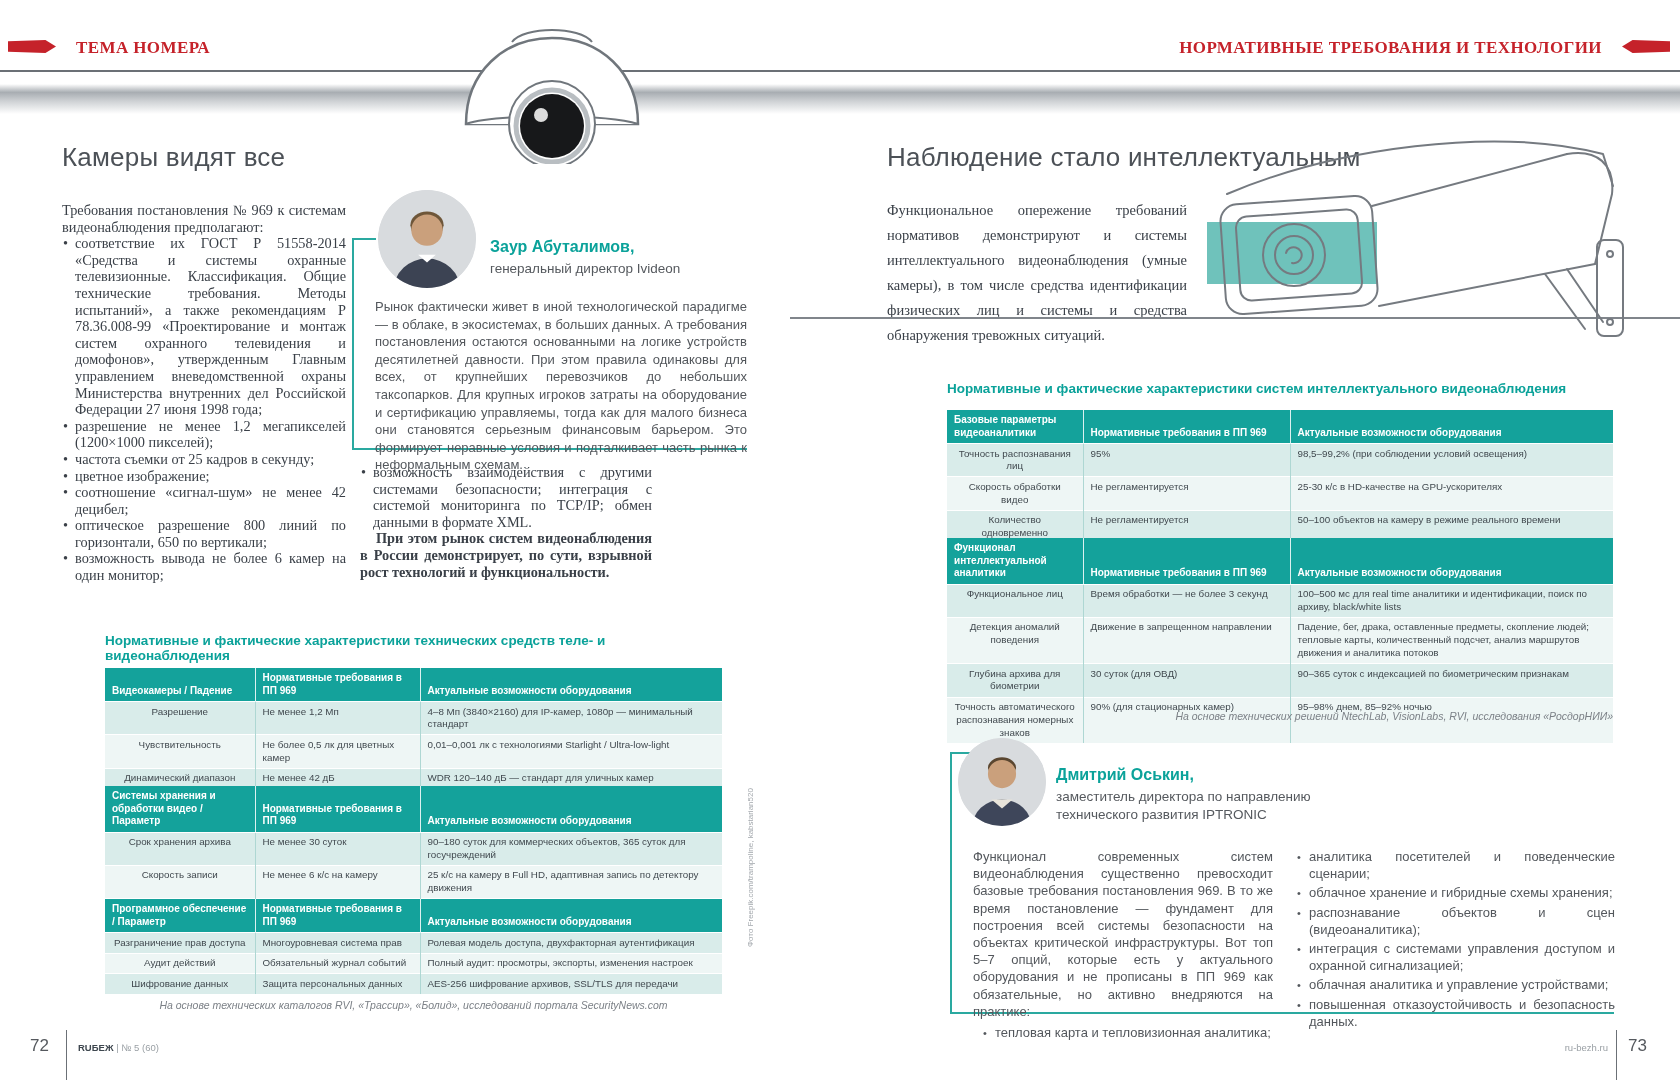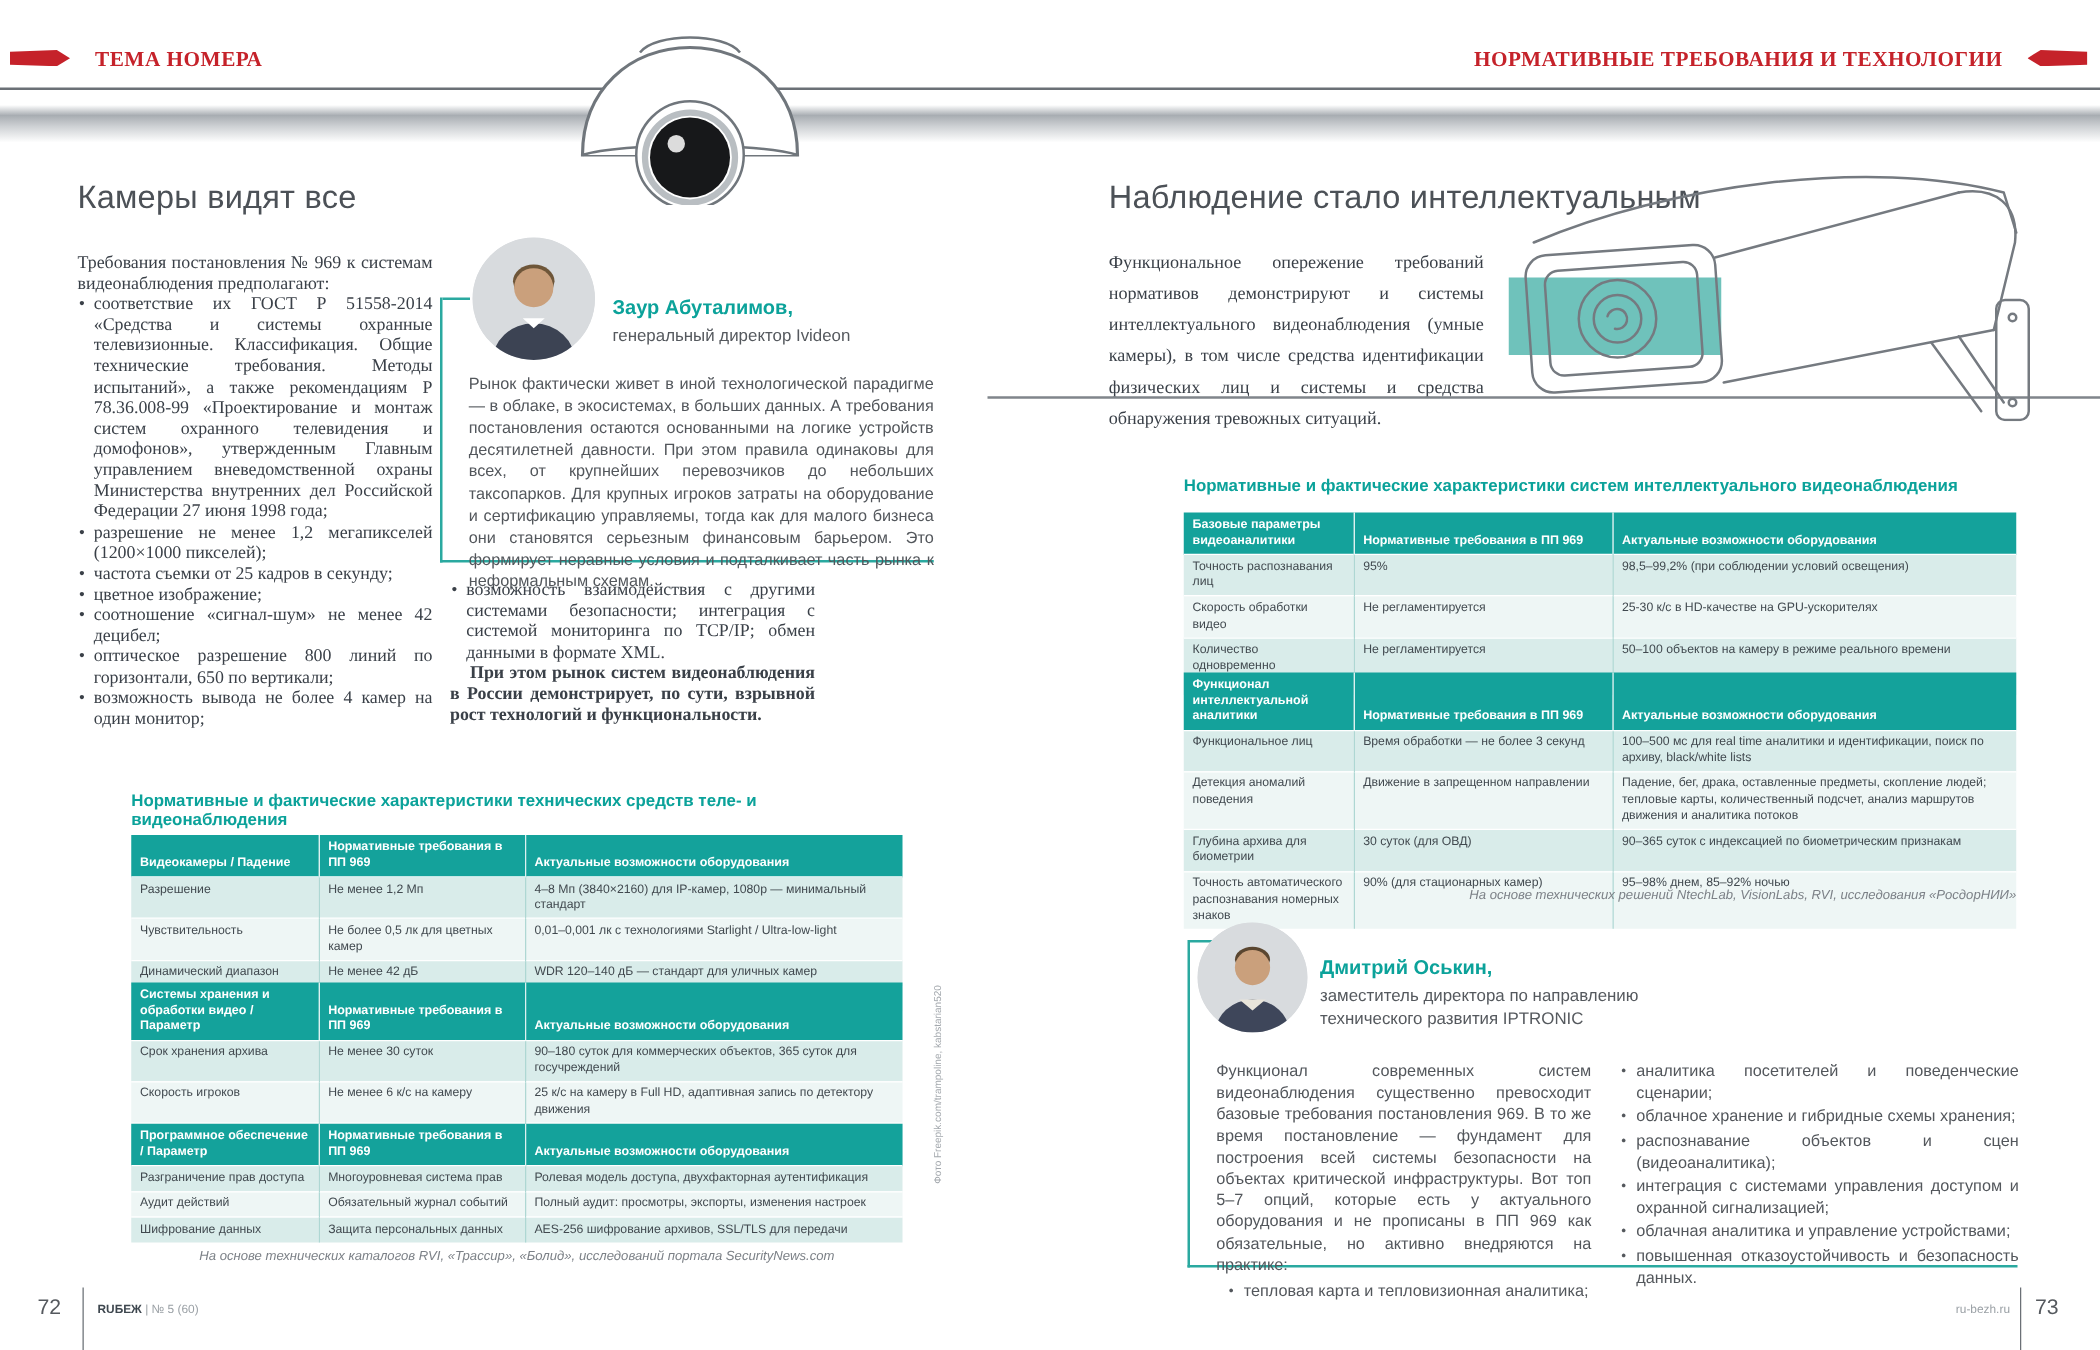--- a/index.html
+++ b/index.html
@@ -44,21 +44,21 @@
   .photo-credit{font-size:8px;color:#a3a8ad;writing-mode:vertical-rl;transform:rotate(180deg);
                 white-space:nowrap;}
 
   
   table.tbl{position:absolute;border-collapse:collapse;table-layout:fixed;
             font-family:"Liberation Sans",sans-serif;font-size:9.8px;line-height:1.3;color:#41494f;}
   .tbl th{background:#14a29b;color:#fff;font-weight:bold;text-align:left;vertical-align:bottom;
           padding:4px 7px;font-size:10px;line-height:1.25;border-left:1px solid rgba(255,255,255,.85);}
   .tbl th:first-child{border-left:none;}
   .tbl td{padding:3.5px 7px;vertical-align:top;border-left:1px solid #aed7d3;border-top:1.5px solid #fff;}
-  .tbl td:first-child{border-left:none;}
+  .tbl td:first-child{border-left:none;text-align:center;}
   .tbl tbody tr:nth-child(odd) td{background:#d9ecea;}
   .tbl tbody tr:nth-child(even) td{background:#eef6f5;}
 
   
   .pageno{font-size:17px;color:#55595e;}
   .foot-div{width:1px;background:#6b7076;height:50px;}
   .foot-small{font-size:9.5px;color:#9aa0a5;}
   .foot-brand{font-weight:bold;color:#3e474f;}
 </style>
 </head>
@@ -88,21 +88,21 @@
 
   <div class="abs serif bodytext" style="left:62px;top:202px;width:284px;">
     <p style="margin:0;">Требования постановления № 969 к системам видеонаблюдения предполагают:</p>
     <ul class="req">
       <li>соответствие их ГОСТ Р 51558-2014 «Средства и системы охранные телевизионные. Классификация. Общие технические требования. Методы испытаний», а также рекомендациям Р 78.36.008-99 «Проектирование и монтаж систем охранного телевидения и домофонов», утвержденным Главным управлением вневедомственной охраны Министерства внутренних дел Российской Федерации 27 июня 1998 года;</li>
       <li>разрешение не менее 1,2 мегапикселей (1200×1000 пикселей);</li>
       <li>частота съемки от 25 кадров в секунду;</li>
       <li>цветное изображение;</li>
       <li>соотношение «сигнал-шум» не менее 42 децибел;</li>
       <li>оптическое разрешение 800 линий по горизонтали, 650 по вертикали;</li>
-      <li>возможность вывода не более 4 камер на один монитор;</li>
+      <li>возможность вывода не более 6 камер на один монитор;</li>
     </ul>
   </div>
 
   <div class="abs quote-frame" style="left:352px;top:238px;width:393px;height:210px;"></div>
   <div class="abs avatar" style="left:378px;top:190px;width:98px;height:98px;">
     <svg width="98" height="98" viewBox="0 0 100 100">
       <circle cx="50" cy="50" r="50" fill="#d8dbde"></circle>
       <path d="M33,36 a17,14 0 0 1 34,0 l-2,8 h-30 z" fill="#6e5639"></path>
       <circle cx="50" cy="41" r="16" fill="#caa07c"></circle>
       <path d="M16,102 a34,32 0 0 1 68,0 z" fill="#3c4353"></path>
@@ -172,21 +172,21 @@
       <th>Актуальные возможности оборудования</th>
     </tr>
       </thead>
     <tbody>
       <tr>
         <td>Срок хранения архива</td>
         <td>Не менее 30 суток</td>
         <td>90–180 суток для коммерческих объектов, 365 суток для госучреждений</td>
       </tr>
       <tr>
-        <td>Скорость игроков</td>
+        <td>Скорость записи</td>
         <td>Не менее 6 к/с на камеру</td>
         <td>25 к/с на камеру в Full HD, адаптивная запись по детектору движения</td>
       </tr>
       <tr>
         <td>Резервирование</td>
         <td>Требуется резервное копирование</td>
         <td>RAID-массивы, кластерные решения, облачное резервирование</td>
       </tr>
     </tbody>
   </table>

